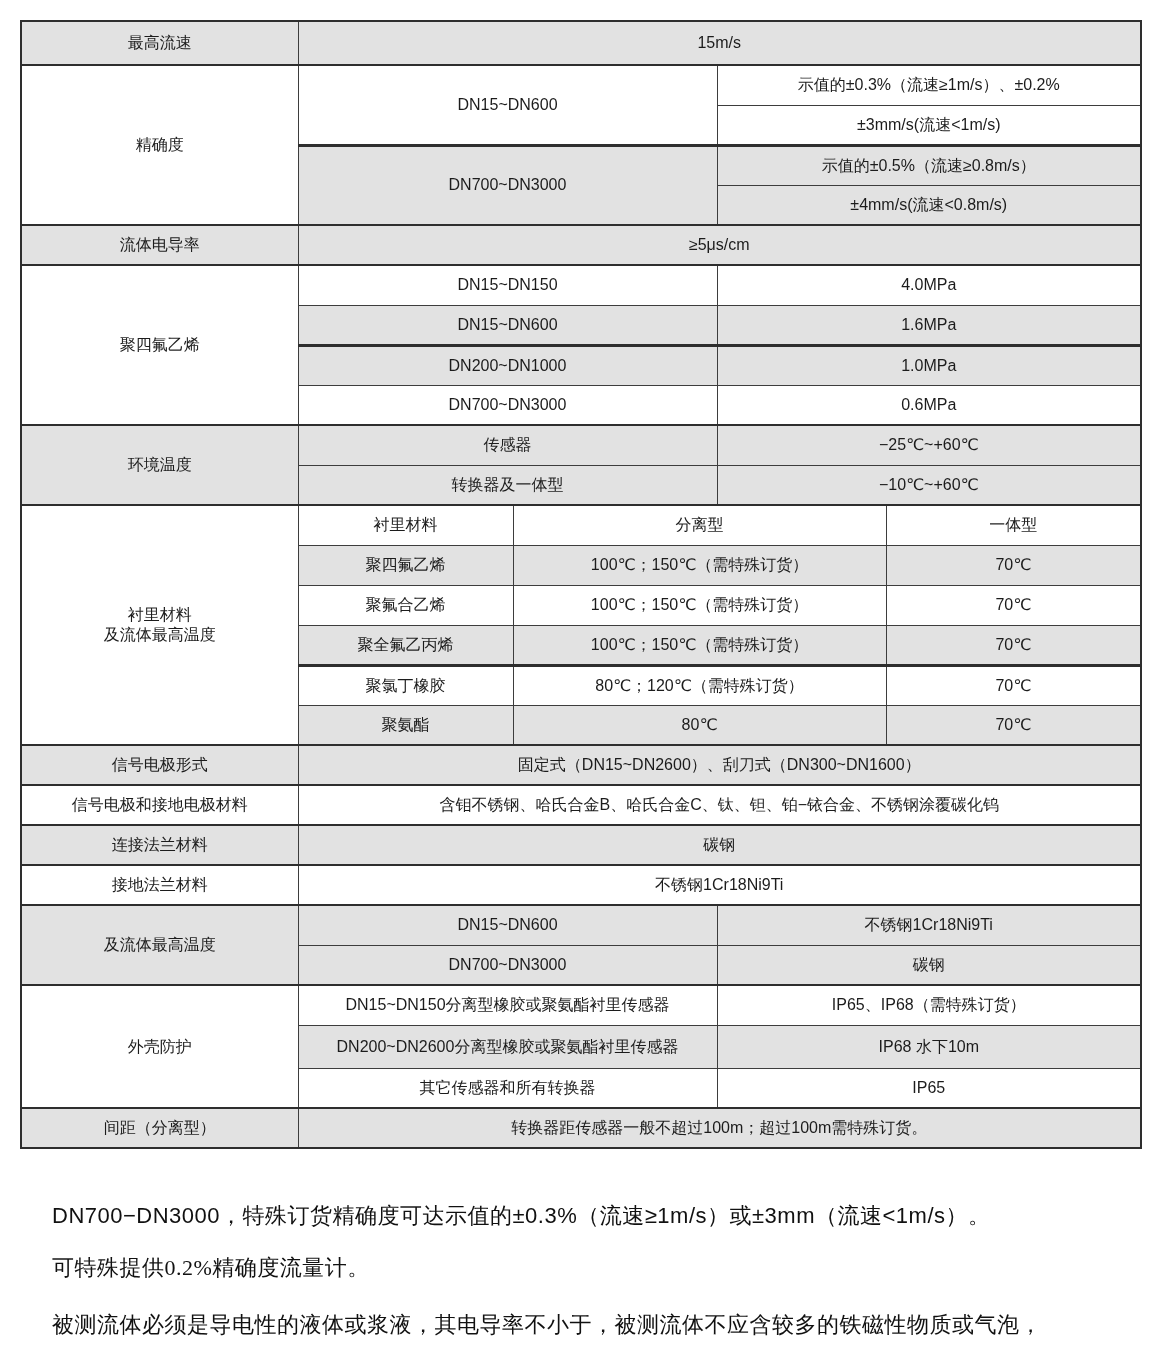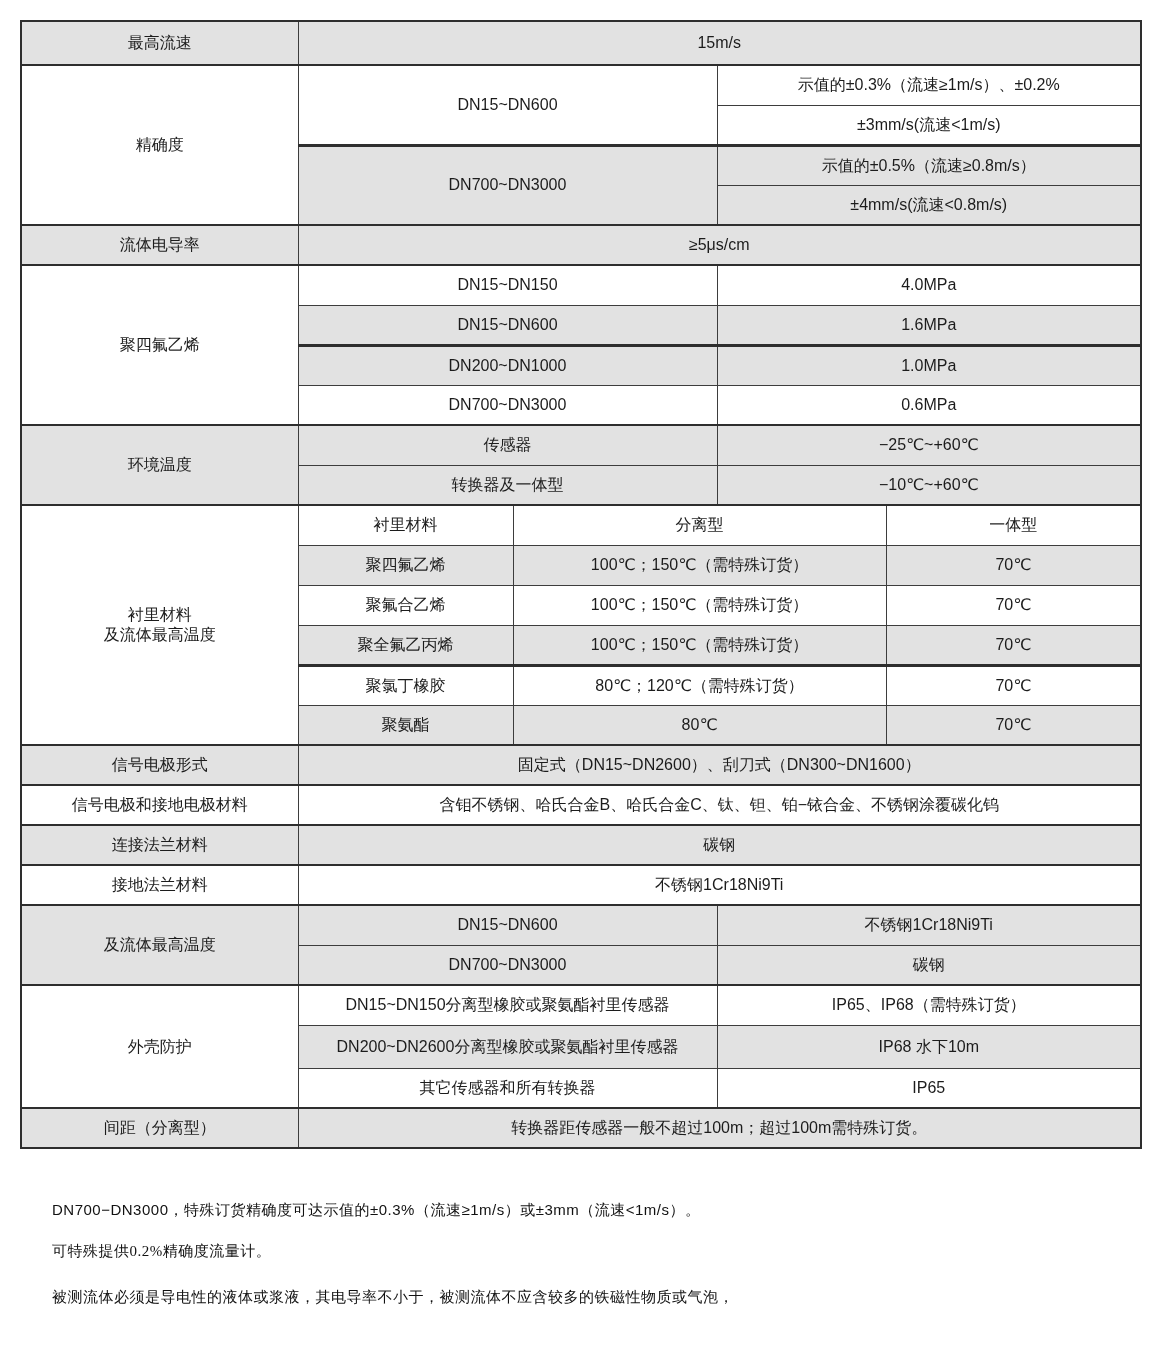--- a/index.html
+++ b/index.html
@@ -27,21 +27,21 @@
     overflow: hidden;
     line-height: 1.25;
   }
   tr.h44 td { height: 44px; }
   tr.gt td  { border-top: 2px solid #2e2e2e; }
   tr.gt2 td { border-top: 3px solid #2e2e2e; }
   .shade { background: #e2e2e2; }
   .prelines { white-space: pre-line; }
   .notes {
     margin: 52px 0 0 32px;
-    font-size: 15px;
+    font-size: 22px;
     color: #111111;
   }
   .notes div { margin-bottom: 22px; letter-spacing: 0.5px; }
   .notes div.para-gap { margin-bottom: 27px; font-family: Liberation Serif, serif; }
 </style>
 </head>
 <body>
 
 <div class="page">
 

